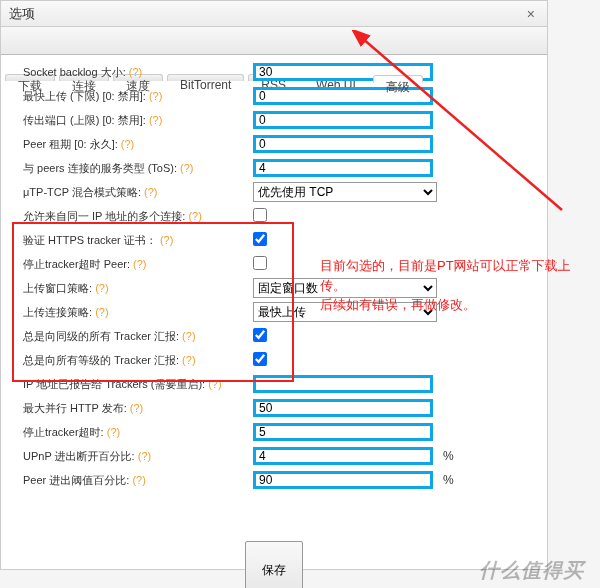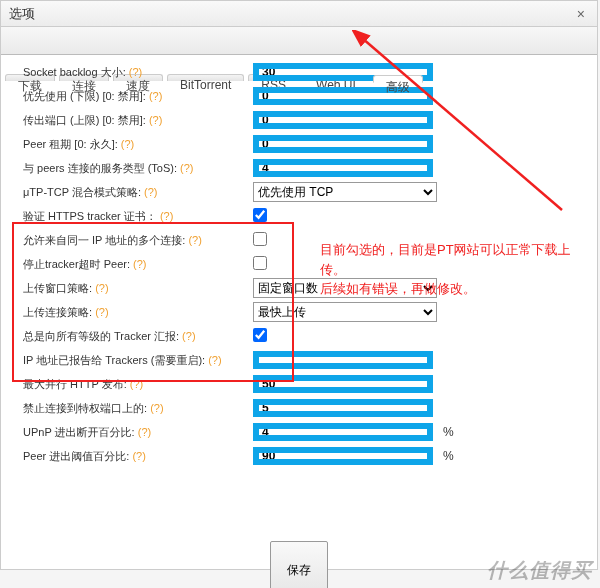--- a/index.html
+++ b/index.html
@@ -1,38 +1,38 @@
 <!DOCTYPE html>
 <html><head>
 <meta charset="utf-8">
 <style>
 * { box-sizing: border-box; margin: 0; padding: 0; }
 body { font-family: Arial, "Microsoft YaHei", sans-serif; font-size: 12px; background: #f5f5f5; width: 600px; height: 588px; overflow: hidden; position: relative; }
-.dialog { background: #fff; border: 1px solid #ccc; width: 598px; height: 570px; position: relative; }
+.dialog { background: #fff; border: 1px solid #ccc; width: 548px; height: 570px; position: relative; }
 .titlebar { background: linear-gradient(#f9f9f9, #ececec); border-bottom: 1px solid #ccc; height: 26px; display: flex; align-items: center; padding: 0 8px; }
 .titlebar-title { flex: 1; font-size: 13px; color: #333; }
 .close-x { font-size: 14px; color: #666; cursor: pointer; padding: 0 4px; }
 .tabs { display: flex; background: linear-gradient(#f7f7f7, #eaeaea); border-bottom: 1px solid #bbb; height: 28px; padding-left: 4px; padding-top: 4px; }
 .tab { border: 1px solid #ccc; border-bottom: none; background: linear-gradient(#f4f4f4, #e4e4e4); padding: 3px 12px; margin-right: 4px; border-radius: 3px 3px 0 0; font-size: 12px; color: #444; cursor: pointer; margin-top: 43px; }
 .tab.active { background: #fff; position: relative; top: 1px; border-bottom: 1px solid #fff; }
 .content { padding: 6px 10px 6px 22px; overflow-y: auto; height: 480px; }
 .row { display: flex; align-items: center; height: 22px; margin-bottom: 2px; }
 .label { width: 230px; font-size: 11px; color: #333; white-space: nowrap; overflow: hidden; }
 .help { color: #f0a030; cursor: pointer; }
 .control { flex: 0 0 auto; }
-input[type=text] { width: 180px; height: 18px; border: 6px solid #0ea5e9; font-size: 12px; padding: 0 3px; font-weight: bold; }
+input[type=text] { width: 180px; height: 18px; border: 3px solid #0ea5e9; font-size: 12px; padding: 0 3px; }
 select { width: 184px; height: 20px; border: 1px solid #999; font-size: 12px; background: #fff; }
 input[type=checkbox] { width: 14px; height: 14px; accent-color: #0066ff; }
 .unit { margin-left: 10px; font-size: 12px; color: #333; }
 .footer { text-align: center; padding: 6px 0; }
 .save-btn { border: 1px solid #999; background: linear-gradient(#f9f9f9, #e5e5e5); padding: 20px 16px; border-radius: 2px; font-size: 12px; cursor: pointer; }
 .red-box { position: absolute; border: 2px solid #f02020; pointer-events: none; left: 12px; top: 222px; width: 282px; height: 160px; z-index: 5; }
-.annotation { position: absolute; color: #f02020; font-size: 13px; left: 320px; top: 240px; width: 260px; line-height: 1.5; z-index: 5; }
+.annotation { position: absolute; color: #f02020; font-size: 13px; left: 320px; top: 256px; width: 260px; line-height: 1.5; z-index: 5; }
 .arrow { position: absolute; z-index: 5; pointer-events: none; }
-.watermark { position: absolute; right: 0; bottom: 0; font-size: 20px; font-style: italic; font-weight: bold; color: rgba(0,0,0,0.28); padding: 4px 8px; font-family: "SimHei", sans-serif; letter-spacing: 1px; }
+.watermark { position: absolute; right: 8px; bottom: 0; font-size: 20px; font-style: italic; font-weight: bold; color: rgba(0,0,0,0.28); padding: 4px 8px; font-family: "SimHei", sans-serif; letter-spacing: 1px; }
 </style>
 </head>
 <body>
 
 <div class="dialog">
   <div class="titlebar">
     <span class="titlebar-title">选项</span>
     <span class="close-x">×</span>
   </div>
 
@@ -45,73 +45,77 @@
     <div class="tab">Web UI</div>
     <div class="tab active">高级</div>
   </div>
 
   <div class="content">
     <div class="row">
         <span class="label"><span>Socket backlog 大小:</span> <span class="help">(?)</span></span>
         <span class="control"><input type="text" value="30" style=""></span>
       </div>
     <div class="row">
-        <span class="label"><span>优先使用 (下限) [0: 禁用]:</span> <span class="help">(?)</span></span>
+        <span class="label"><span>最快上传 (下限) [0: 禁用]:</span> <span class="help">(?)</span></span>
         <span class="control"><input type="text" value="0" style=""></span>
       </div>
     <div class="row">
         <span class="label"><span>传出端口 (上限) [0: 禁用]:</span> <span class="help">(?)</span></span>
         <span class="control"><input type="text" value="0" style=""></span>
       </div>
     <div class="row">
         <span class="label"><span>Peer 租期 [0: 永久]:</span> <span class="help">(?)</span></span>
         <span class="control"><input type="text" value="0" style=""></span>
       </div>
     <div class="row">
         <span class="label"><span>与 peers 连接的服务类型 (ToS):</span> <span class="help">(?)</span></span>
         <span class="control"><input type="text" value="4" style=""></span>
       </div>
     <div class="row">
         <span class="label"><span>μTP-TCP 混合模式策略:</span> <span class="help">(?)</span></span>
         <span class="control"><select><option>优先使用 TCP</option></select></span>
       </div>
     <div class="row">
+        <span class="label"><span>允许来自同一 IP 地址的多个连接:</span> <span class="help">(?)</span></span>
+        <span class="control"><input type="checkbox" style=""></span>
+      </div>
+    <div class="row">
         <span class="label"><span>验证 HTTPS tracker 证书：</span> <span class="help">(?)</span></span>
         <span class="control"><input type="checkbox" checked="" style=""></span>
-      </div>
-    <div class="row">
-        <span class="label"><span>允许来自同一 IP 地址的多个连接:</span> <span class="help">(?)</span></span>
-        <span class="control"><input type="checkbox" style=""></span>
       </div>
     <div class="row">
         <span class="label"><span>停止tracker超时 Peer:</span> <span class="help">(?)</span></span>
         <span class="control"><input type="checkbox" style=""></span>
       </div>
     <div class="row">
         <span class="label"><span>上传窗口策略:</span> <span class="help">(?)</span></span>
         <span class="control"><select><option>固定窗口数</option></select></span>
       </div>
     <div class="row">
         <span class="label"><span>上传连接策略:</span> <span class="help">(?)</span></span>
         <span class="control"><select><option>最快上传</option></select></span>
       </div>
     <div class="row">
+        <span class="label"><span>总是向同级的所有 Tracker 汇报:</span> <span class="help">(?)</span></span>
+        <span class="control"><input type="checkbox" checked="" style=""></span>
+      </div>
+    <div class="row">
         <span class="label"><span>总是向所有等级的 Tracker 汇报:</span> <span class="help">(?)</span></span>
         <span class="control"><input type="checkbox" checked="" style=""></span>
       </div>
     <div class="row">
         <span class="label"><span>IP 地址已报告给 Trackers (需要重启):</span> <span class="help">(?)</span></span>
         <span class="control"><input type="text" value="" style=""></span>
       </div>
     <div class="row">
         <span class="label"><span>最大并行 HTTP 发布:</span> <span class="help">(?)</span></span>
         <span class="control"><input type="text" value="50" style=""></span>
       </div>
     <div class="row">
-        <span class="label"><span>禁止连接到特权端口上的:</span> <span class="help">(?)</span></span>
+        <span class="label"><span>停止tracker超时:</span> <span class="help">(?)</span></span>
         <span class="control"><input type="text" value="5" style=""></span>
       </div>
     <div class="row">
         <span class="label"><span>UPnP 进出断开百分比:</span> <span class="help">(?)</span></span>
         <span class="control"><input type="text" value="4" style=""></span>
         <span class="unit">%</span>
       </div>
     <div class="row">
         <span class="label"><span>Peer 进出阈值百分比:</span> <span class="help">(?)</span></span>
         <span class="control"><input type="text" value="90" style=""></span>

